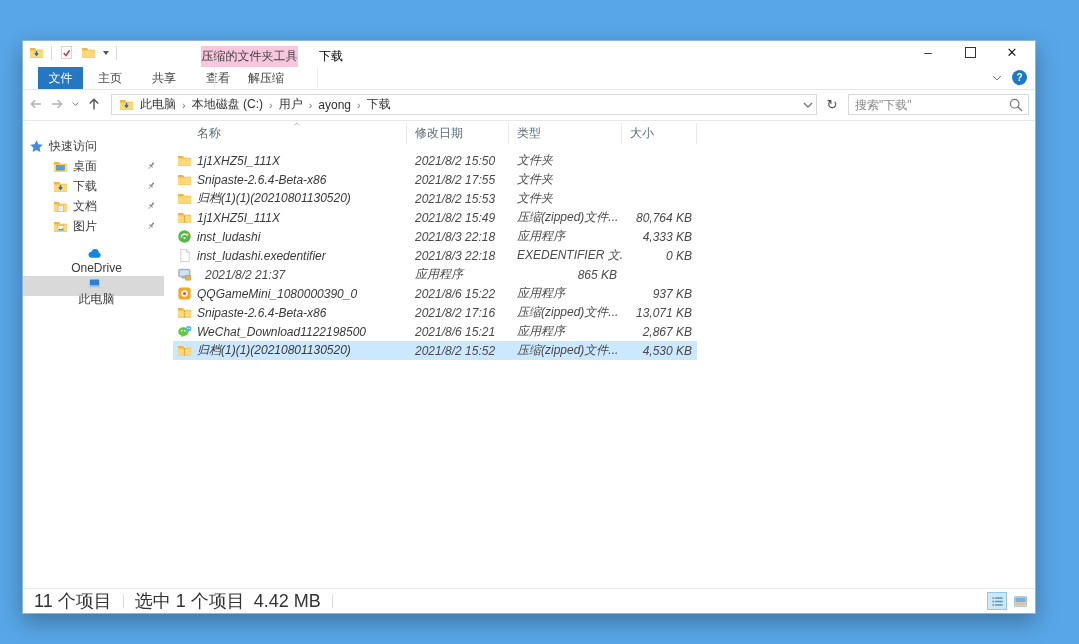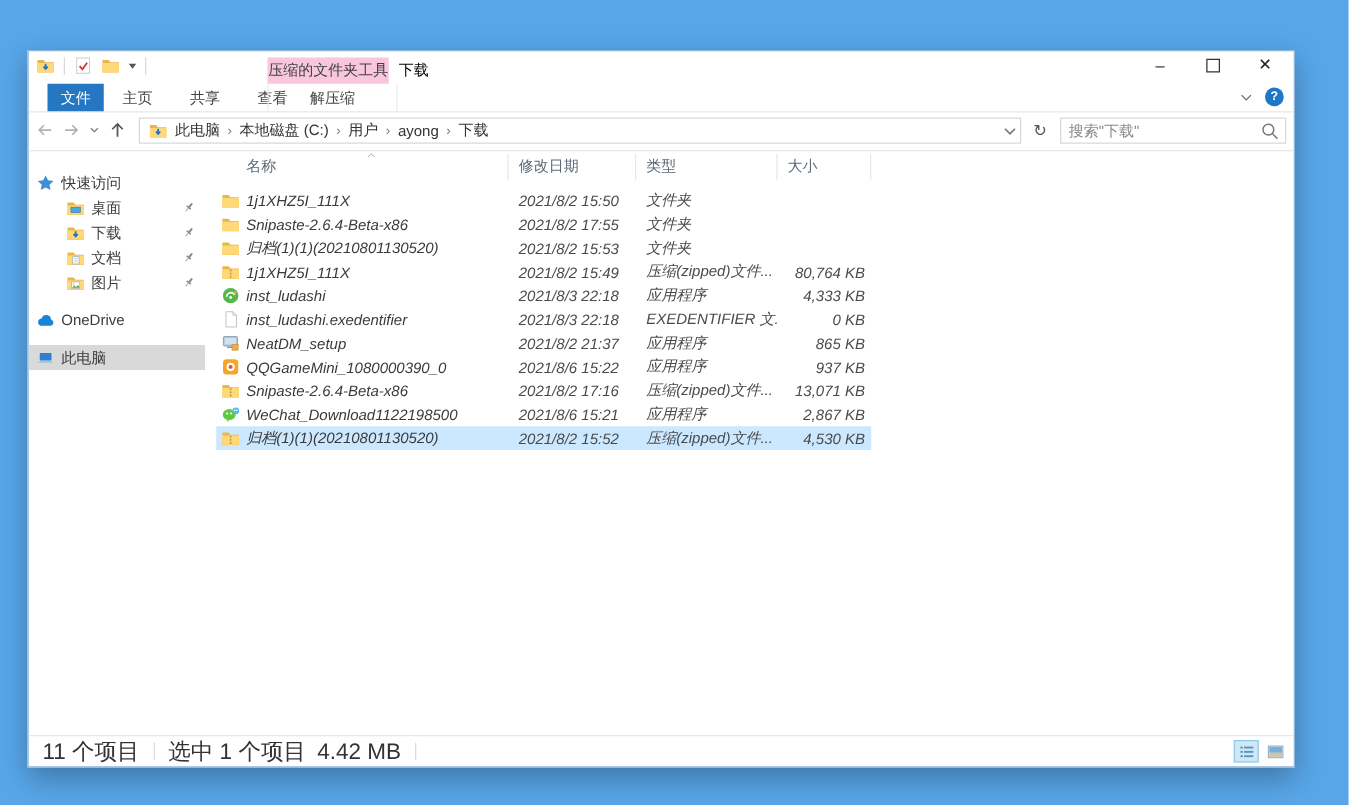--- a/index.html
+++ b/index.html
@@ -7,21 +7,21 @@
     font-family:"Liberation Sans","DejaVu Sans",sans-serif;}
   .window{position:absolute;left:22px;top:40px;width:1014px;height:574px;background:#fff;
     border:1px solid #8cb6dd;box-sizing:border-box;box-shadow:0 8px 22px rgba(0,0,0,.30);}
 
   
   .titlebar{position:absolute;left:0;top:0;right:0;height:26px;}
   .qat{position:absolute;left:6px;top:4px;display:flex;align-items:center;gap:7px;}
   .qat .ic{width:15px;height:15px;display:flex;}
   .qat .sep{width:1px;height:14px;background:#d9d9d9;}
   .caret-down{width:0;height:0;border-left:3.5px solid transparent;border-right:3.5px solid transparent;border-top:4px solid #555;}
-  .ctx-label{position:absolute;left:191px;top:5px;width:97px;height:21px;background:var(--contextual_pink,#f8c7de);
+  .ctx-label{position:absolute;left:178px;top:5px;width:97px;height:21px;background:var(--contextual_pink,#f8c7de);
     color:#3f3f3f;font-size:12px;display:flex;align-items:center;justify-content:center;}
   .win-title{position:absolute;left:296px;top:5px;height:21px;line-height:21px;font-size:12px;color:#000;}
   .win-controls{position:absolute;right:2px;top:0;display:flex;}
   .win-btn{width:42px;height:22px;display:flex;align-items:center;justify-content:center;font-size:13px;color:#222;cursor:default;}
   .max-box{width:9px;height:9px;border:1px solid #333;}
 
   
   .ribbonrow{position:absolute;left:0;top:26px;right:0;height:22px;border-bottom:1px solid #e3e7ea;}
   .file-tab{position:absolute;left:15px;top:0;width:45px;height:22px;background:var(--file_tab_blue,#2677c2);
     color:#fff;font-size:12px;display:flex;align-items:center;justify-content:center;}
@@ -49,21 +49,21 @@
     display:flex;align-items:center;}
   .search input{border:0;outline:0;flex:1;font-size:12px;padding:0 6px;color:#333;background:transparent;font-family:inherit;min-width:0;}
   .search input::placeholder{color:#8a8a8a;}
   .search .ic{width:16px;height:16px;display:flex;margin-right:4px;flex:none;}
 
   
   .sidebar{position:absolute;left:0;top:79px;width:141px;bottom:24px;padding-top:16px;box-sizing:border-box;}
   .side-item{height:20px;display:flex;align-items:center;font-size:12px;color:#3b3b3b;position:relative;}
   .side-item.lv1{padding-left:6px;}
   .side-item.lv2{padding-left:30px;}
-  .side-item.gap{margin-top:10px;}
+  .side-item.gap{margin-top:10px;flex-direction:column;}
   .side-item.sel{background:var(--sidebar_selected,#d9d9d9);}
   .side-item .ic{width:15px;height:15px;margin-right:5px;display:flex;flex:none;}
   .side-item .pin{position:absolute;right:7px;top:4px;width:12px;height:12px;display:flex;}
 
   
   .main{position:absolute;left:141px;top:79px;right:1px;bottom:24px;overflow:hidden;}
   .headers{position:absolute;left:9px;top:3px;display:grid;grid-template-columns:234px 102px 113px 75px;height:21px;
     font-size:12px;color:#5d6a78;}
   .hcell{display:flex;align-items:center;border-right:1px solid #e8e8e8;padding-left:8px;box-sizing:border-box;position:relative;}
   .hcell.name{padding-left:24px;}
@@ -411,21 +411,20 @@
           </div>
           <div class="frow">
             <span class="fic">
               <svg xmlns="http://www.w3.org/2000/svg" width="100%" height="100%" viewBox="0 0 16 16">
                 <rect x="1.8" y="2.4" width="12" height="8" rx="1" fill="#b7c5d1" stroke="#8194a5" stroke-width=".7"></rect>
                 <rect x="3" y="3.6" width="9.6" height="5.6" fill="#cfe3f6"></rect>
                 <rect x="5" y="11" width="5.6" height="1.2" fill="#8194a5"></rect>
                 <rect x="9.2" y="9.2" width="5.2" height="4.8" fill="#e8b04a" stroke="#c78f2e" stroke-width=".6"></rect>
               </svg>
             </span>
-            <span class="fname">NeatDM_setup</span>
             <span class="fdate">2021/8/2 21:37</span>
             <span class="ftype">应用程序</span>
             <span class="fsize">865 KB</span>
           </div>
           <div class="frow">
             <span class="fic">
               <svg xmlns="http://www.w3.org/2000/svg" width="100%" height="100%" viewBox="0 0 16 16">
                 <rect x="1.5" y="1.5" width="13" height="13" rx="3" fill="#f6a623"></rect>
                 <circle cx="8" cy="8" r="3.5" fill="#fff"></circle>
                 <circle cx="8" cy="8" r="1.7" fill="#e84c3d"></circle>

